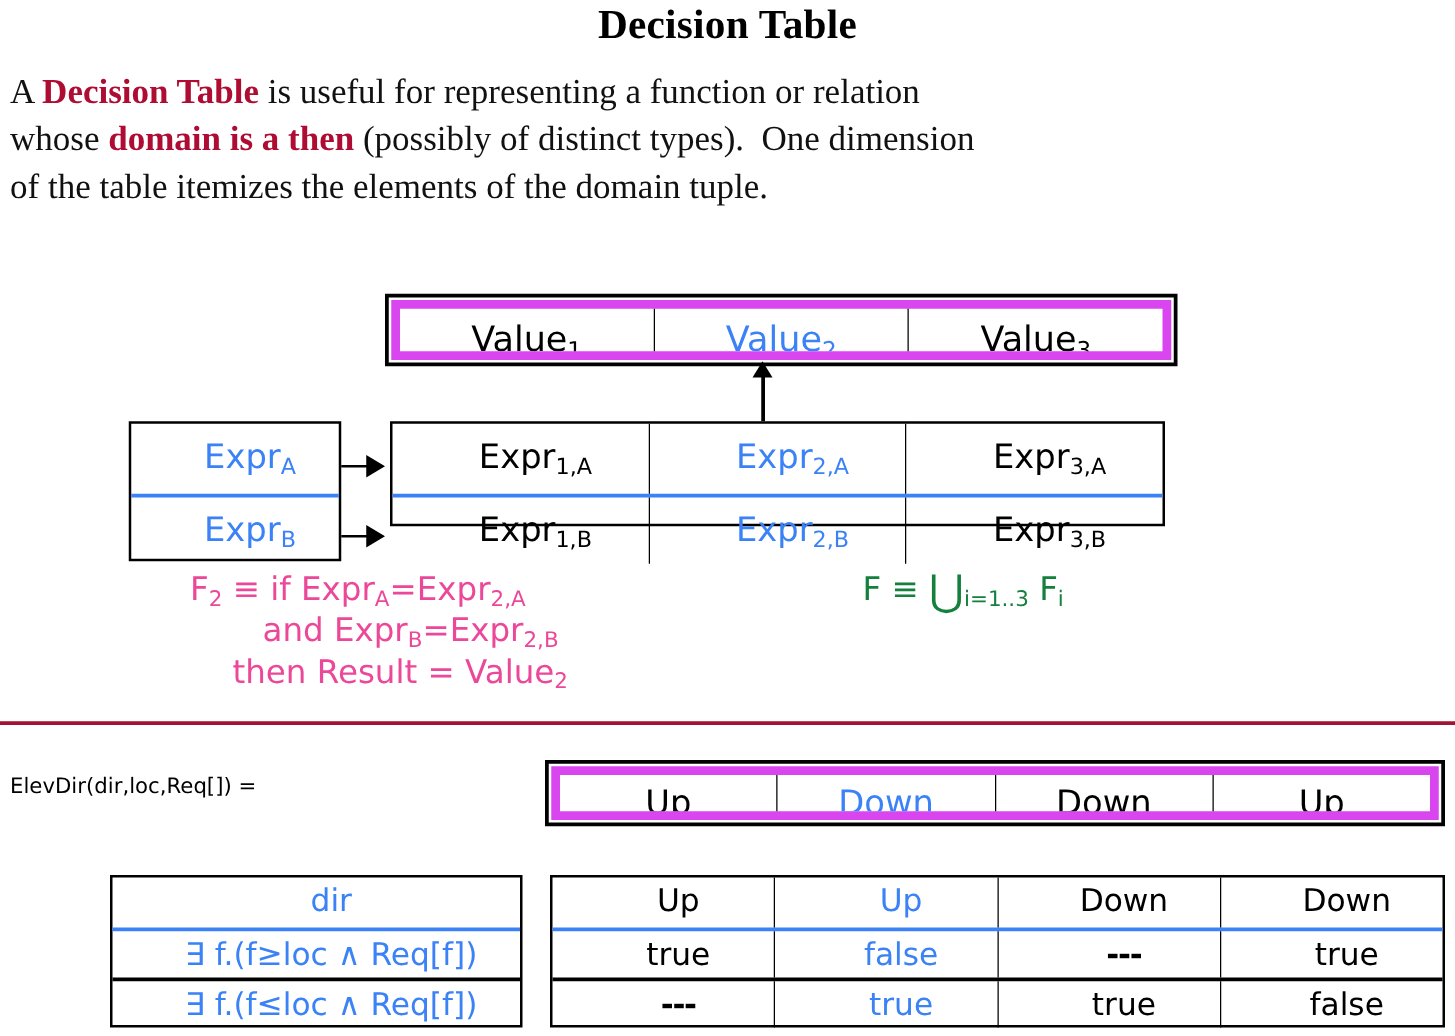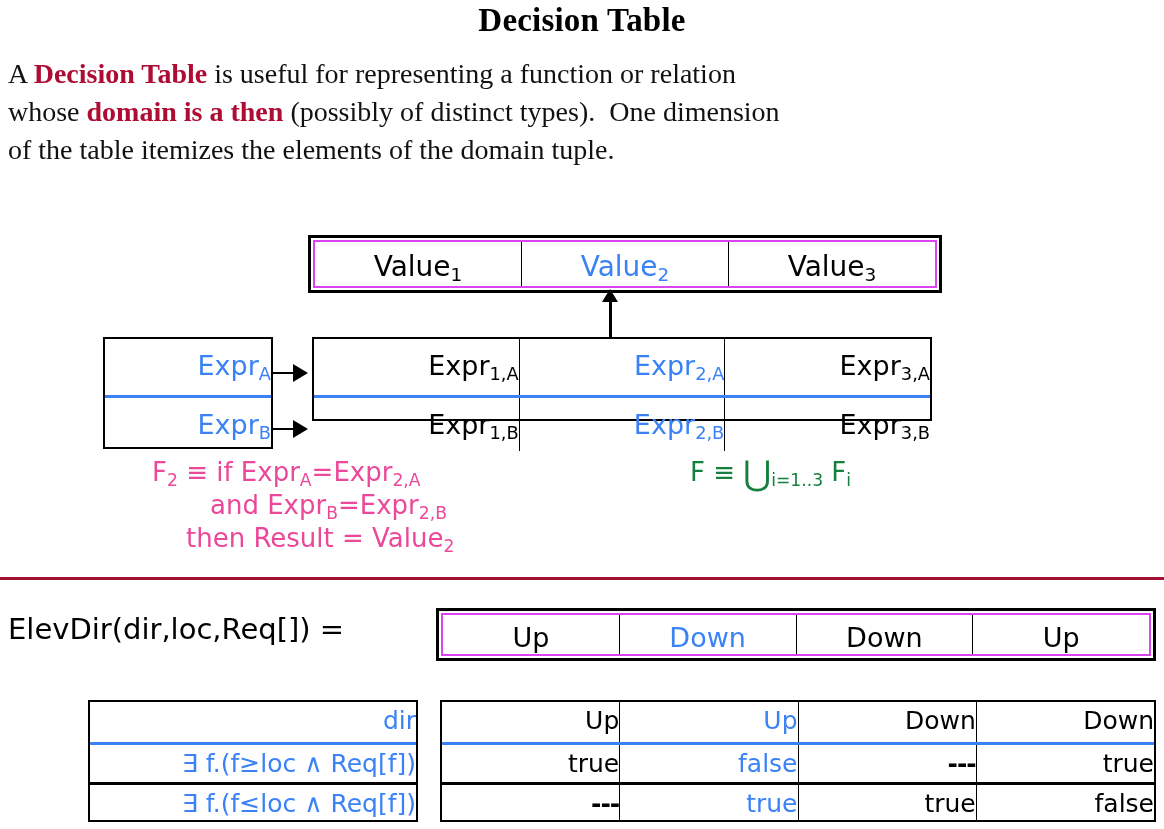--- a/index.html
+++ b/index.html
@@ -44,21 +44,21 @@
 
   
   .double-frame {
     border: 3px solid #000;
     padding: 2px;
     background: #fff;
     box-sizing: border-box;
   }
   .inner-row {
     display: flex;
-    border: 2px solid #d946ef;
+    border: 7px solid #d946ef;
     box-sizing: border-box;
   }
   .inner-row > .cell {
     box-sizing: border-box;
     border-right: 1px solid #000;
     text-align: center;
     overflow: hidden;
     white-space: nowrap;
   }
   .inner-row > .cell:last-child { border-right: none; }
@@ -67,21 +67,21 @@
   .grid {
     border: 2px solid #000;
     background: #fff;
     box-sizing: border-box;
   }
   .grid .row { display: flex; box-sizing: border-box; }
   .grid .row + .row { border-top: 3px solid #3b82f6; }
   .grid .cell {
     box-sizing: border-box;
     border-right: 1px solid #000;
-    text-align: right;
+    text-align: center;
     overflow: hidden;
     white-space: nowrap;
     padding-left: 24px;
   }
   .grid .cell:last-child { border-right: none; }
 
   sub { font-size: .66em; line-height: 0; vertical-align: -.28em; }
 
   
   #value-frame { top: 235px; left: 308px; width: 634px; height: 58px; }
@@ -160,21 +160,21 @@
 
   
   #section-divider {
     top: 577px; left: 0; width: 1164px; height: 0;
     border-top: 3px solid #A31133;
   }
 
   
   #elevdir-signature {
     top: 605px; left: 8px; width: 420px;
-    font-size: 29px;
+    font-size: 17px;
     line-height: 48px;
     color: #000;
   }
 
   #result-frame { top: 608px; left: 436px; width: 720px; height: 53px; }
   #result-frame .inner-row { height: 100%; }
   #result-frame .cell {
     flex: 1 1 0;
     font-size: 27px;
     line-height: 45px;

